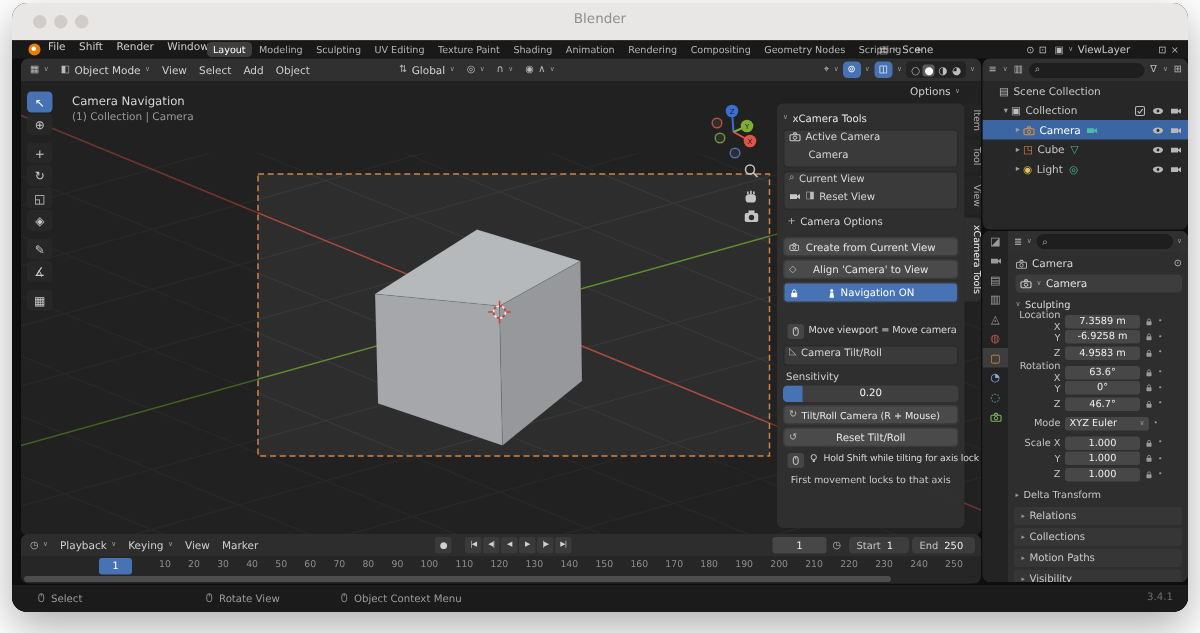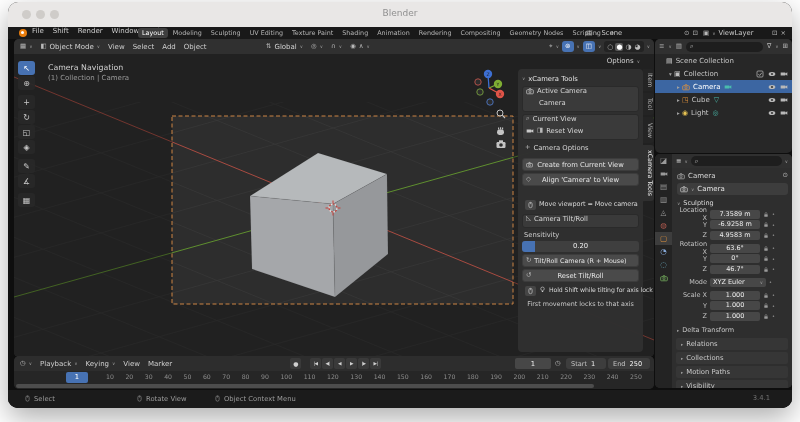--- a/index.html
+++ b/index.html
@@ -81,21 +81,21 @@
 .ruler{position:absolute;top:15px;left:0;right:0;bottom:0;background:#262626}
 #ticks{position:absolute;left:92px;right:12px;top:2px;display:flex;justify-content:space-between;font-size:6.2px;color:#8d8d8d}
 .curframe{position:absolute;left:52px;top:1px;width:22px;height:11px;background:#4772b3;border-radius:2px;color:#fff;font-size:6.8px;text-align:center;line-height:11px}
 .scrollbar{position:absolute;left:2px;right:60px;bottom:1px;height:4px;background:#4d4d4d;border-radius:2px}
 .pb{width:11px;height:11px;display:flex;align-items:center;justify-content:center;background:#3a3a3a;border-radius:2px;font-size:4.6px;letter-spacing:-.5px;color:#d0d0d0}
 .tfld{background:#474747;border-radius:2px;height:11px;color:#ededed;font-size:6.8px;display:flex;align-items:center;justify-content:center}
 .tpill{background:#3d3d3d;border-radius:3px;height:11px;display:flex;align-items:center;gap:4px;padding:0 5px;font-size:6.6px;color:#c4c4c4}
 .tpill b{color:#efefef;font-weight:normal}
 .statusbar{position:absolute;left:0;right:0;bottom:0;height:18px;background:#1b1b1b;font-size:6.8px;color:#9b9b9b}
 .hint{position:absolute;top:4px;display:flex;align-items:center;gap:3px}
-.ver{position:absolute;right:22px;top:4px;color:#6f6f6f}
+.ver{position:absolute;right:10px;top:4px;color:#6f6f6f}
 svg{display:block}
 </style>
 </head>
 <body>
 
 <svg width="0" height="0" style="position:absolute">
 <defs>
 <symbol id="i-cam" viewBox="0 0 12 12">
         <rect x="1" y="4.2" width="10" height="6" rx="1" fill="none" stroke="currentColor" stroke-width="1.1"></rect>
         <circle cx="6" cy="7.2" r="1.7" fill="none" stroke="currentColor" stroke-width="1"></circle>
@@ -395,20 +395,31 @@
               <svg class="ic" style="width:7px;height:7px;color:#cfcfcf">
                 <use href="#i-cam"></use>
               </svg>
             </span>
             <span>Create from Current View</span>
           </div>
         <div class="pbtn">
             <span class="bic gly">◇</span>
             <span>Align 'Camera' to View</span>
           </div>
+        <div class="pbtn blue" style="height:14px">
+            <span class="bic">
+              <svg class="ic" style="width:7px;height:7px;color:#fff">
+                <use href="#i-lock"></use>
+              </svg>
+            </span>
+            <svg class="ic" style="width:7px;height:7px;color:#fff">
+              <use href="#i-person"></use>
+            </svg>
+            <span>Navigation ON</span>
+          </div>
         <div class="prow tiny" style="margin-top:12px">
             <span class="mbox">
               <svg class="ic" style="width:7px;height:8px;color:#cfcfcf">
                 <use href="#i-mouse"></use>
               </svg>
             </span>
             <span style="font-size:6.5px">Move viewport = Move camera</span>
           </div>
         <div class="pbox">
             <div class="prow">
@@ -810,21 +821,21 @@
       <span id="shints"><span class="hint" style="left: 16px;">
             <svg class="ic" viewBox="0 0 12 12" style="width: 7px; height: 9px; color: rgb(143, 143, 143);">
               <use href="#i-mouse"></use>
             </svg>
             <span class="">Select</span>
           </span><span class="hint" style="left: 128px;">
             <svg class="ic" viewBox="0 0 12 12" style="width: 7px; height: 9px; color: rgb(143, 143, 143);">
               <use href="#i-mouse"></use>
             </svg>
             <span class="">Rotate View</span>
-          </span><span class="hint" style="left: 206px;">
+          </span><span class="hint" style="left: 218px;">
             <svg class="ic" viewBox="0 0 12 12" style="width: 7px; height: 9px; color: rgb(143, 143, 143);">
               <use href="#i-mouse"></use>
             </svg>
             <span class="">Object Context Menu</span>
           </span></span>
       <span class="ver">3.4.1</span>
     </div>
   </div>
 </div>
 

